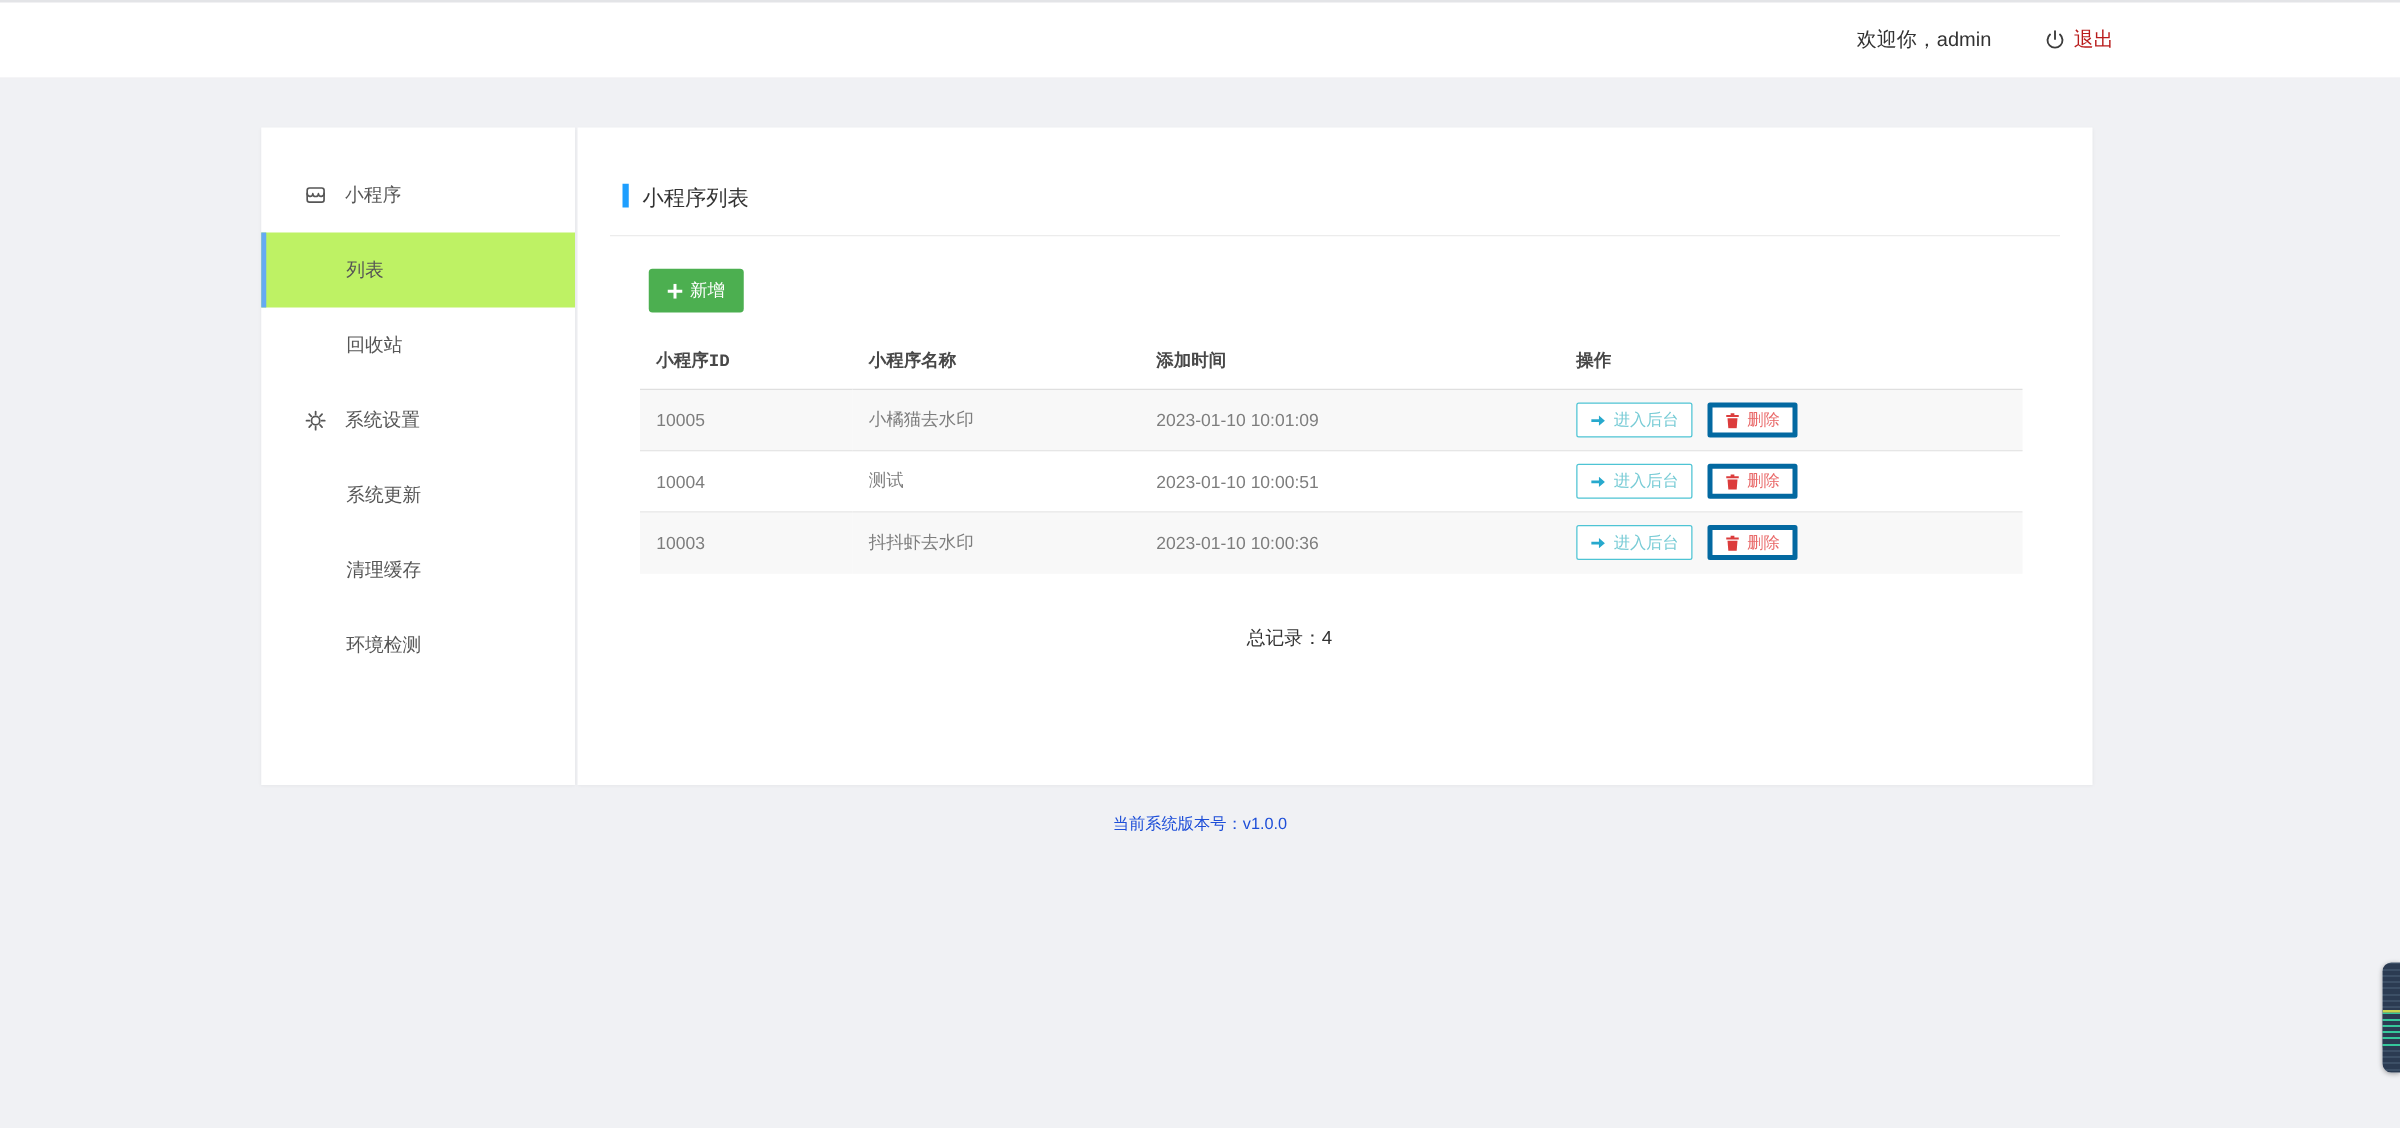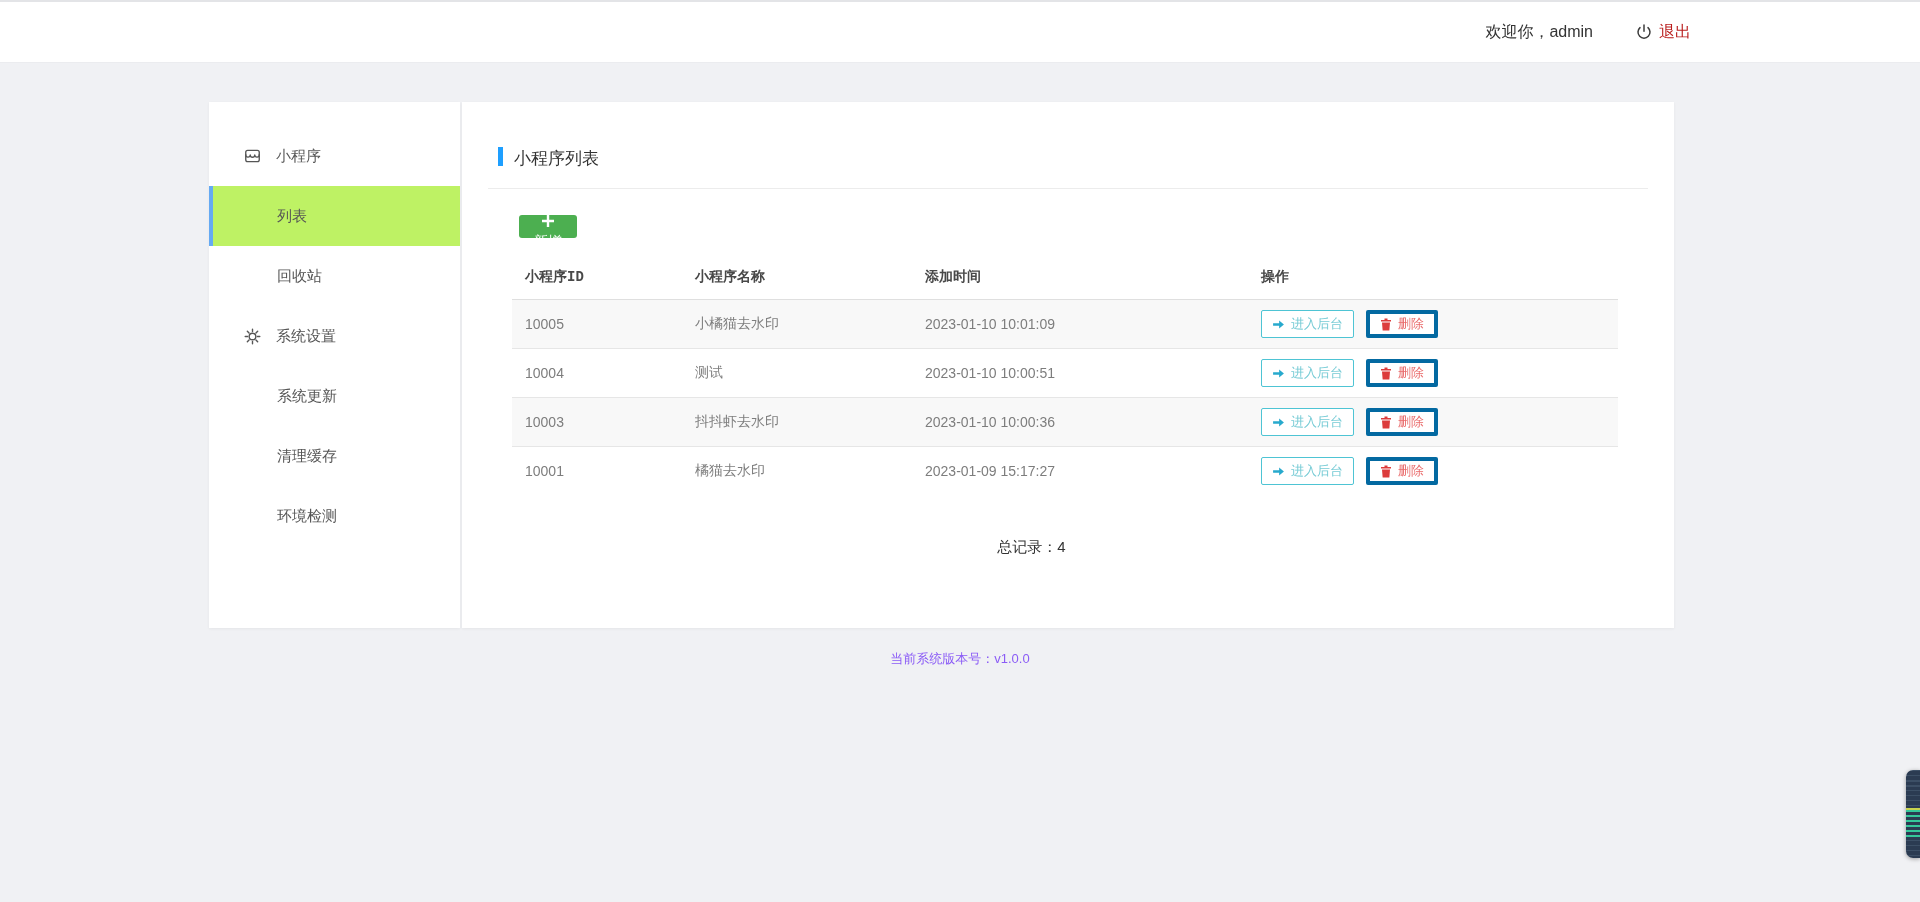--- a/index.html
+++ b/index.html
@@ -88,29 +88,28 @@
   .accent-bar { width: 5px; height: 19px; background: #1e9fff; }
   .card-title { font-size: 17px; color: #333; }
   .card-divider { margin: 18px 26px 0; border-bottom: 1px solid #ececec; }
 
   .add-btn {
     margin: 26px 0 0 57px;
     background: #4caf50;
     color: #fff;
     border: none;
     border-radius: 3px;
-    height: 23px;
+    height: 35px;
     padding: 0 15px;
     font-size: 14px;
     font-family: Liberation Serif, serif;
     display: inline-flex;
     align-items: center;
     gap: 6px;
     cursor: pointer;
-    flex-direction: column;
   }
 
   .table-wrap { margin: 0 56px 0 50px; }
   table { width: 100%; border-collapse: collapse; margin-top: 22px; }
   th {
     text-align: left;
     font-size: 14px;
     color: #484848;
     font-weight: bold;
     padding: 8px 0 13px 13px;
@@ -152,21 +151,21 @@
     margin-top: 42px;
     font-size: 15px;
     color: #333;
   }
 
   
   .footer {
     text-align: center;
     margin-top: 22px;
     font-size: 13px;
-    color: #8b5cf6;
+    color: #1d4ed8;
   }
 
   
   .scroll-widget {
     position: absolute;
     right: 0;
     top: 770px;
     width: 14px;
     height: 88px;
     background: repeating-linear-gradient(180deg, #3c4f66 0 1.5px, #2b3b52 1.5px 5px);
@@ -331,43 +330,20 @@
         <span style="display:inline-flex">
           <svg width="12" height="13" viewBox="0 0 24 26">
                       <path d="M9 1h6v3h7v3H2V4h7zM4 9h16l-1.3 16H5.3z" fill="#dc3c3c"></path>
                     </svg>
         </span>
         <span class="lbl">删除</span>
       </button>
     </td>
   </tr>
 
-  <tr>
-    <td>10001</td>
-    <td>橘猫去水印</td>
-    <td>2023-01-09 15:17:27</td>
-    <td>
-      <button class="row-btn btn-enter">
-        <span style="display:inline-flex">
-          <svg width="13" height="13" viewBox="0 0 24 24">
-                      <path d="M2 9.8h11.2V4.6L22 12l-8.8 7.4v-5.2H2z" fill="#27a9cd"></path>
-                    </svg>
-        </span>
-        <span class="lbl">进入后台</span>
-      </button>
-      <button class="row-btn btn-delete">
-        <span style="display:inline-flex">
-          <svg width="12" height="13" viewBox="0 0 24 26">
-                      <path d="M9 1h6v3h7v3H2V4h7zM4 9h16l-1.3 16H5.3z" fill="#dc3c3c"></path>
-                    </svg>
-        </span>
-        <span class="lbl">删除</span>
-      </button>
-    </td>
-  </tr>
 </tbody>
       </table>
     </div>
 
     <div class="total-row">总记录：4</div>
   </main>
 </div>
 
 <div class="footer">当前系统版本号：v1.0.0</div>
 

